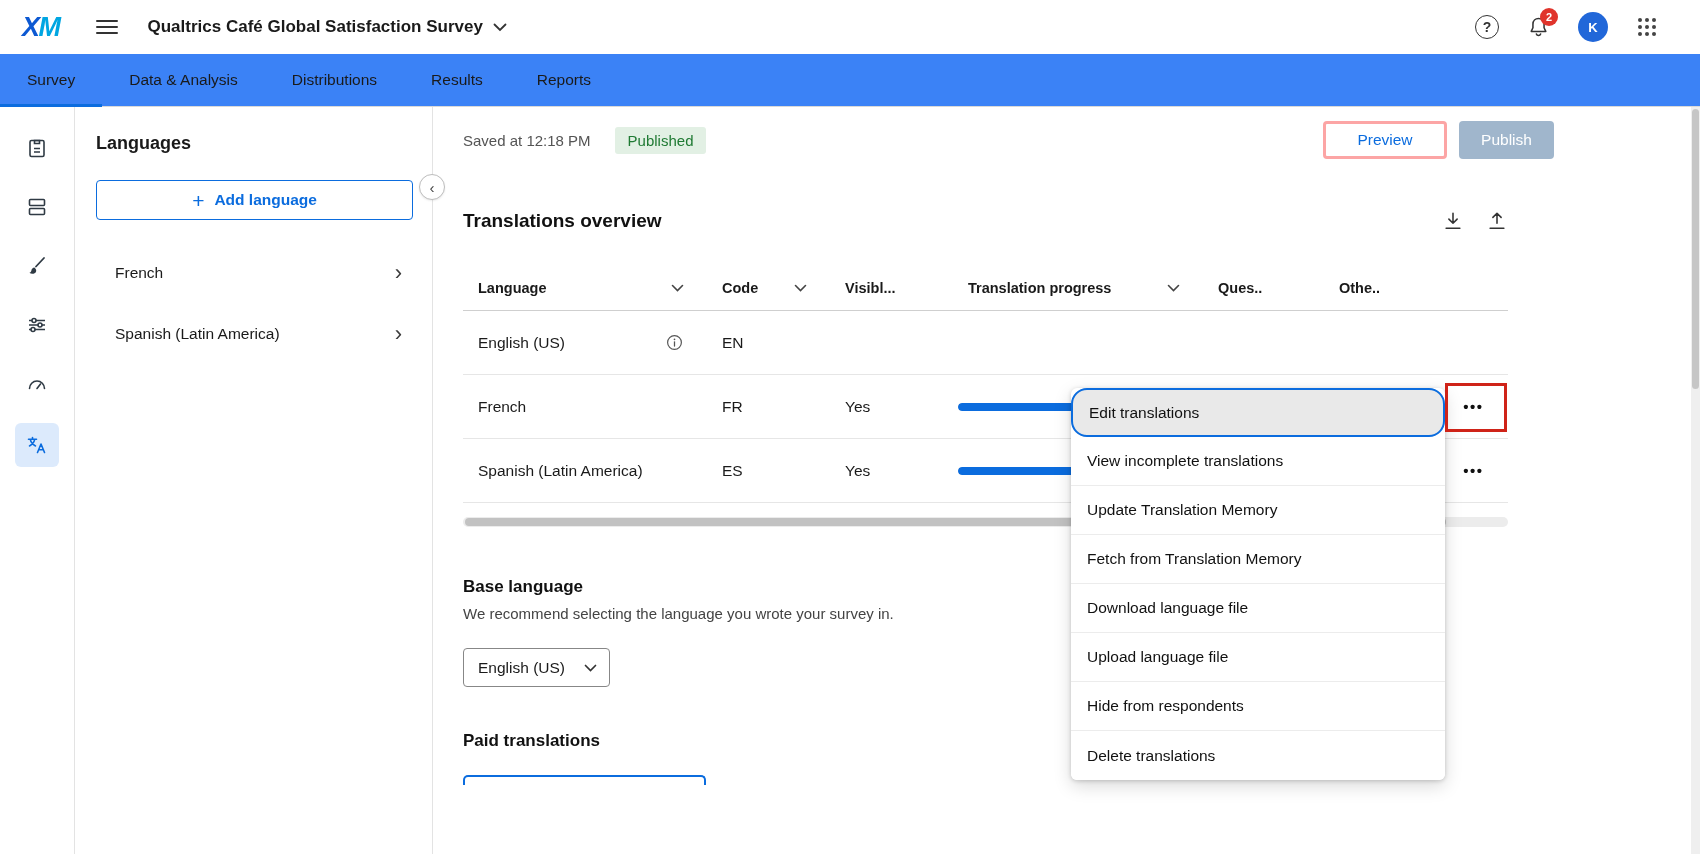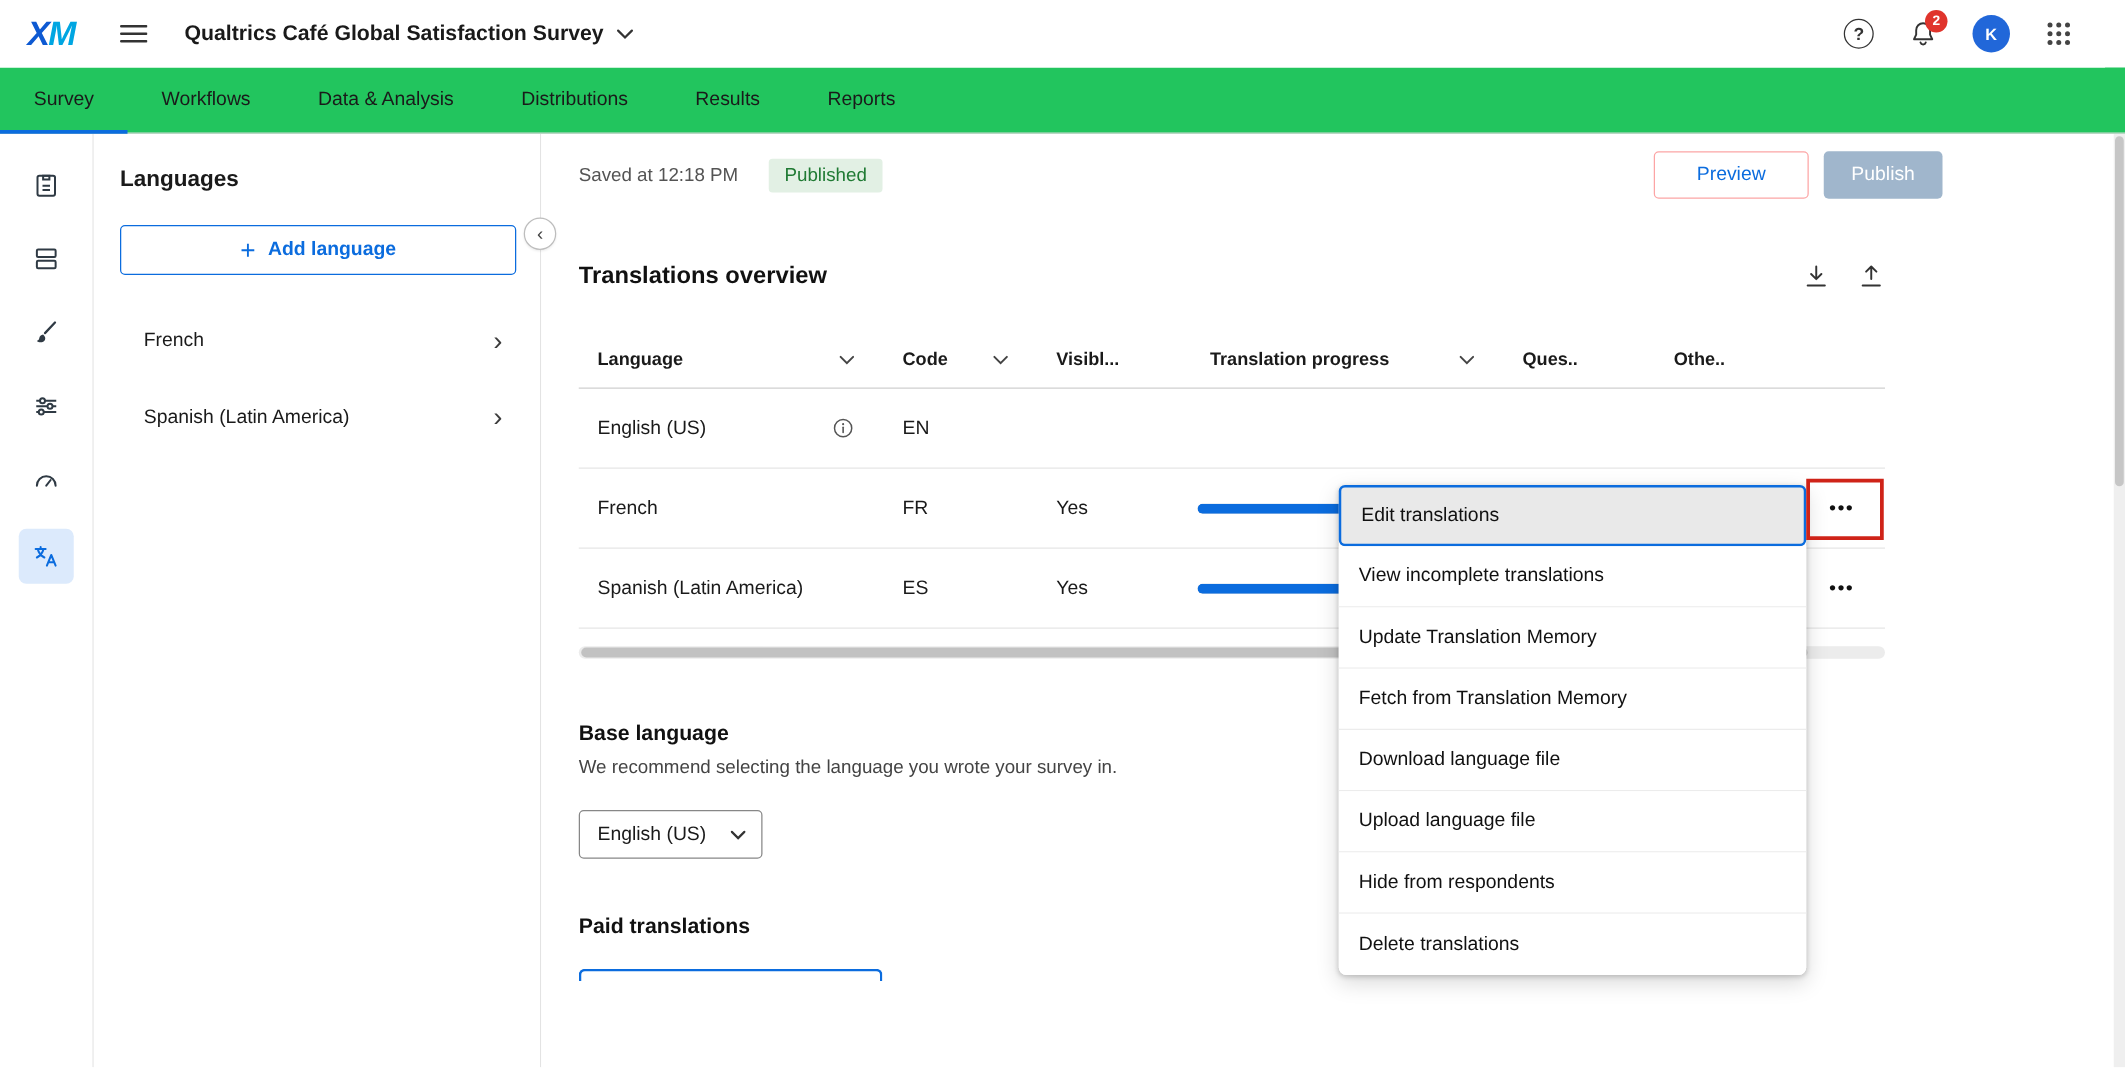--- a/index.html
+++ b/index.html
@@ -24,21 +24,21 @@
                  display:flex; align-items:center; justify-content:center;
                  font-size:14px; font-weight:700; color:#333; }
   .bell-badge { position:absolute; top:-7px; right:-8px; min-width:18px; height:18px; border-radius:9px;
                 background:#e0342c; color:#fff; font-size:11px; font-weight:700;
                 display:flex; align-items:center; justify-content:center; padding:0 4px; }
   .avatar { width:30px; height:30px; border-radius:50%; background:#2167d9; color:#fff;
             font-size:13px; font-weight:700; display:flex; align-items:center; justify-content:center;
             border:none; cursor:pointer; }
 
   
-  .tabbar { position:absolute; top:54px; left:0; right:0; height:53px; background:#22c55e;
+  .tabbar { position:absolute; top:54px; left:0; right:0; height:53px; background:#3b82f6;
             display:flex; border-bottom:1px solid #d9d9d9; z-index:9; }
   .tab { padding:0 27px; display:flex; align-items:center; font-size:15.5px; color:#1a1a1a;
          background:none; border:none; cursor:pointer; position:relative; }
   .tab.active::after { content:""; position:absolute; left:0; right:0; bottom:-1px; height:3px; background:#0b6cde; }
 
   
   .rail { position:absolute; top:107px; left:0; bottom:0; width:75px; background:#fff;
           border-right:1px solid #e3e3e3; display:flex; flex-direction:column; align-items:center;
           padding-top:21px; gap:19px; }
   .rail-item { width:44px; height:40px; display:flex; align-items:center; justify-content:center;
@@ -66,21 +66,21 @@
 
   
   .main { position:absolute; top:107px; left:433px; right:0; bottom:0; background:#fff;
           padding-left:30px; overflow:hidden; }
 
   .status-row { margin-top:14px; width:1091px; height:38px; display:flex; align-items:center; }
   .saved-text { font-size:15px; color:#545454; }
   .published-badge { margin-left:24px; background:#e2f0e4; color:#1f7a33; font-size:15px;
                      padding:5px 13px; border-radius:3px; }
   .status-buttons { margin-left:auto; display:flex; gap:12px; }
-  .btn-preview { width:124px; height:38px; background:#fff; border:1px solid #fca5a5; border-radius:4px;
+  .btn-preview { width:124px; height:38px; background:#fff; border:3px solid #fca5a5; border-radius:4px;
                  color:#0b6cde; font-size:15.5px; cursor:pointer; font-family:inherit; }
   .btn-publish { width:95px; height:38px; background:#a0b6cc; border:none; border-radius:4px;
                  color:#fff; font-size:15.5px; cursor:default; font-family:inherit; }
 
   .overview-row { margin-top:48px; width:1045px; height:28px; display:flex; align-items:center;gap:21px; }
   .overview-title { font-size:19px; font-weight:700; color:#111; }
   .overview-icons { margin-left:auto; display:flex; gap:22px; }
 
   
   .tbl { margin-top:30px; width:1045px; }
@@ -109,21 +109,21 @@
   .partial-btn { margin-top:24px; width:243px; height:10px; border:2px solid #0b6cde; border-bottom:none;
                  border-radius:5px 5px 0 0; background:#fff; cursor:pointer; }
 
   
   .context-menu { position:absolute; left:1071px; top:388px; width:374px; background:#fff; z-index:40;
                   border-radius:6px; box-shadow:0 1px 4px rgba(0,0,0,.18), 0 6px 18px rgba(0,0,0,.15); }
   .menu-item { height:49px; display:flex; align-items:center; padding:0 16px; font-size:15.5px; color:#111;
                background:#fff; border:none; width:100%; cursor:pointer; font-family:inherit; text-align:left;
                border-bottom:1px solid #ececec; }
   .menu-item:last-child { border-bottom:none; border-radius:0 0 6px 6px; }
-  .menu-item.highlighted { background:#e9e9e9; border:2px solid #0b6cde; border-radius:5px; }
+  .menu-item.highlighted { background:#e9e9e9; border:2px solid #0b6cde; border-radius:16px; }
 
   
   .red-box { position:absolute; left:1445px; top:383px; width:62px; height:49px;
              border:3px solid #cf2318; z-index:50; pointer-events:none; }
 
   
   .v-scroll { position:absolute; top:107px; right:0; bottom:0; width:9px; background:#efefef; z-index:8; }
   .v-thumb { position:absolute; top:2px; right:1px; width:7px; height:280px; background:#c6c6c6; border-radius:4px; cursor:grab; }
 
   svg { display:block; }
@@ -176,23 +176,20 @@
         </svg>
       </button>
     </div>
   </header>
 
   <nav class="tabbar">
     <button class="tab active">
         <span>Survey</span>
       </button>
     <button class="tab">
-        <span>Workflows</span>
-      </button>
-    <button class="tab">
         <span>Data &amp; Analysis</span>
       </button>
     <button class="tab">
         <span>Distributions</span>
       </button>
     <button class="tab">
         <span>Results</span>
       </button>
     <button class="tab">
         <span>Reports</span>

